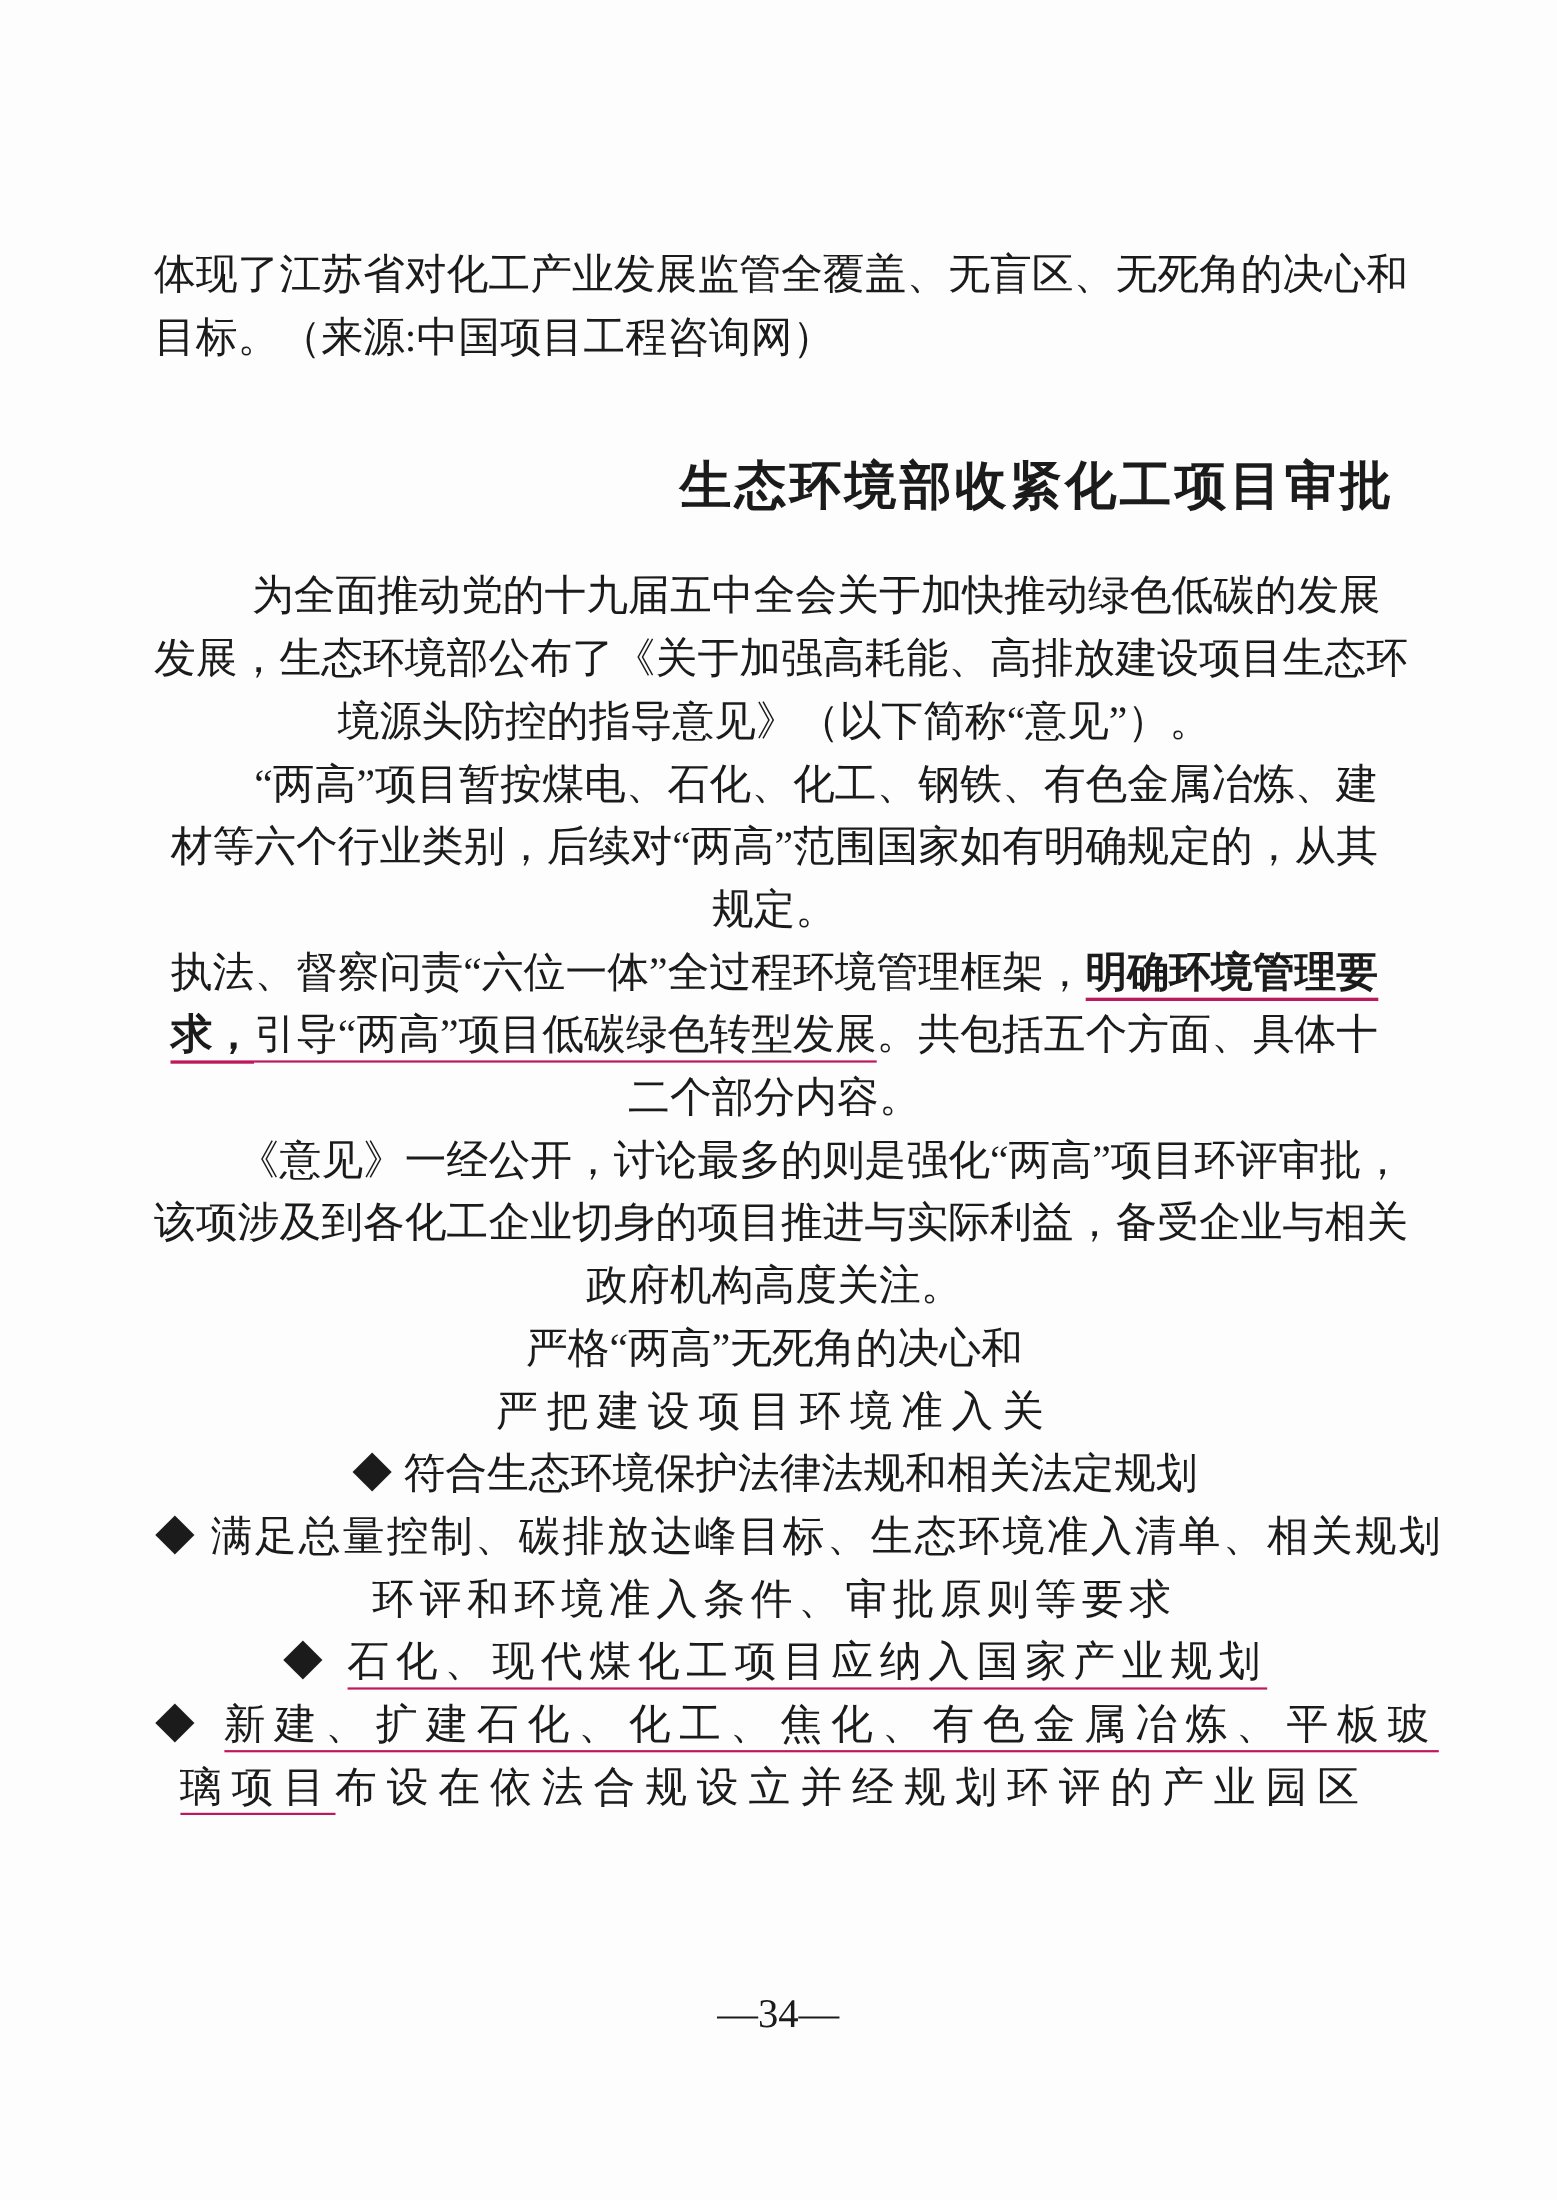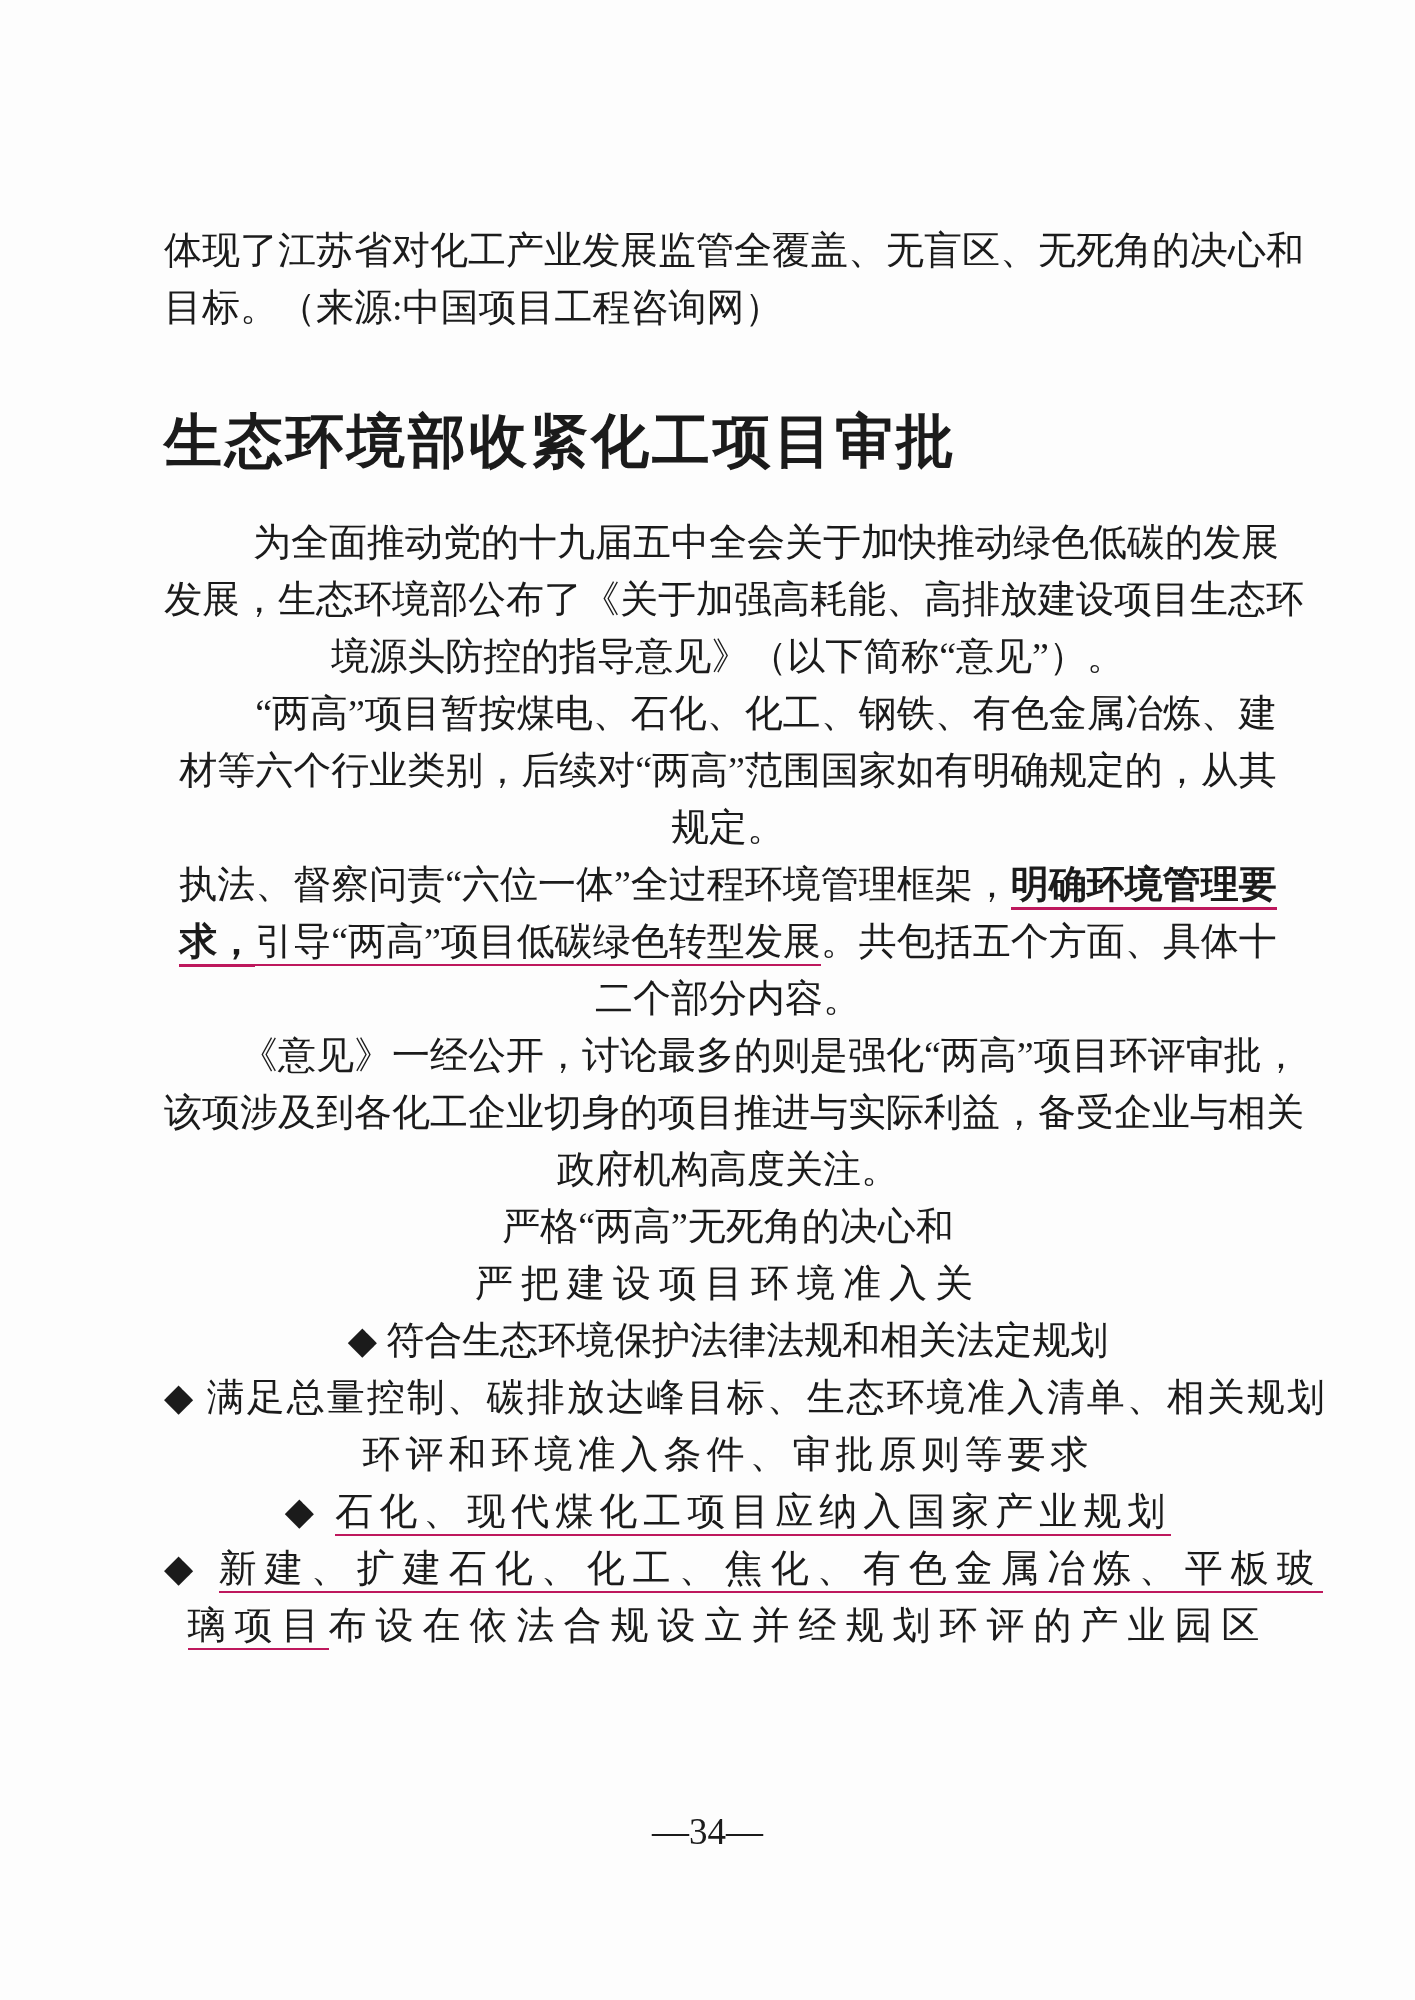--- a/index.html
+++ b/index.html
@@ -12,40 +12,41 @@
     width: 1415px;
     height: 2000px;
     margin: 0 auto;
     background: #fdfdfd;
     color: #1b1b1b;
     font-family: "Liberation Serif", "DejaVu Serif", serif;
     overflow: hidden;
   }
   .content {
     position: absolute;
-    left: 164px;
+    left: 140px;
     top: 222px;
     width: 1128px;
     font-size: 38px;
+    font-family: Liberation Serif, serif;
   }
   .line {
     line-height: 57px;
     height: 57px;
     white-space: nowrap;
   }
   .line.indent {
     text-indent: 76px;
   }
   .split {
     display: flex;
   }
   .article-title {
-    font-size: 58px;
+    font-size: 47px;
     font-weight: bold;
-    text-align: left;
+    text-align: right;
     line-height: 68px;
     margin-top: 72px;
     margin-bottom: 38px;
     letter-spacing: 3px;
   }
   .body-lines {
     margin-top: 0;
     text-align: center;
   }
   .b { font-weight: bold; }

